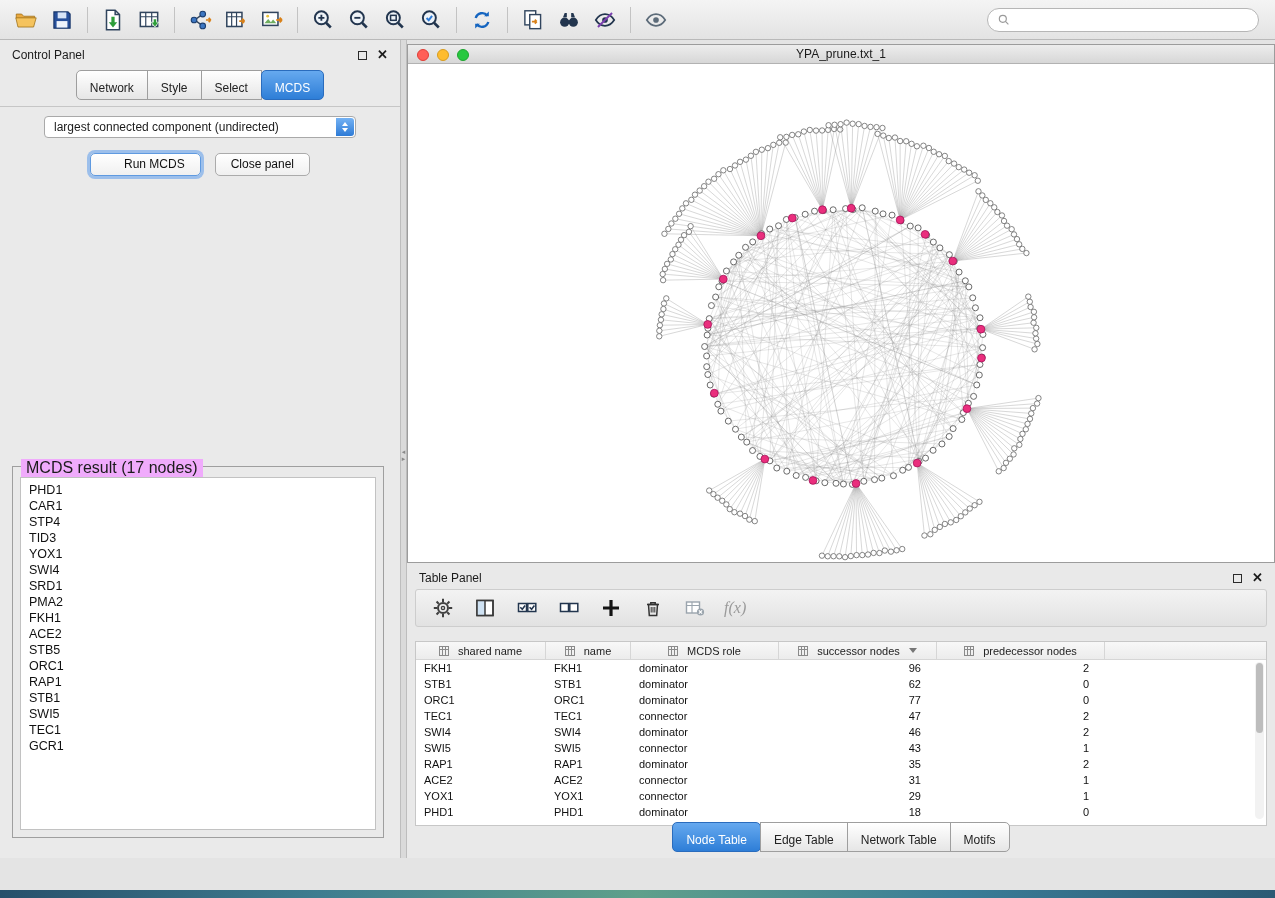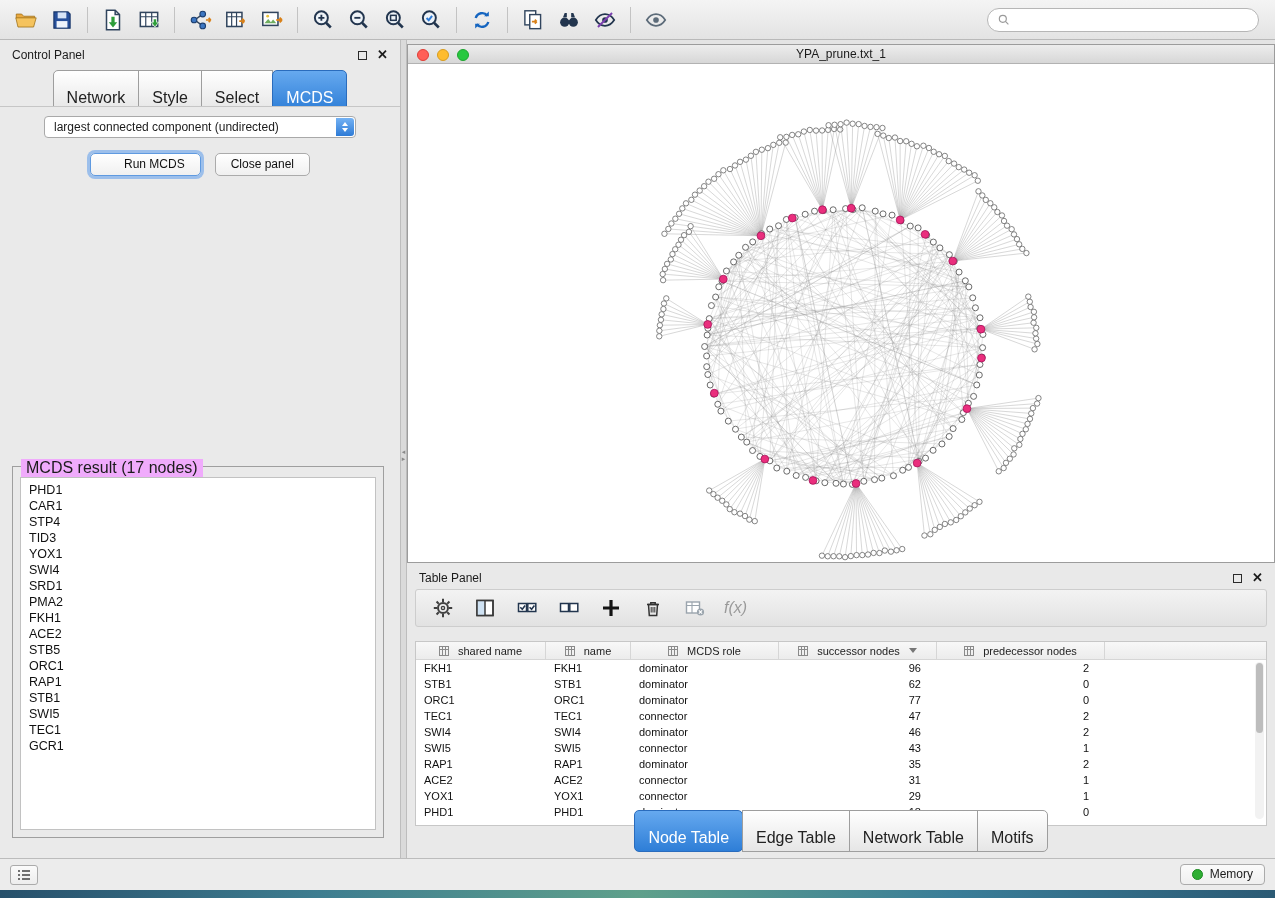--- a/index.html
+++ b/index.html
@@ -17,21 +17,21 @@
     border:1px solid #b6b6b6; border-radius:12px; display:flex; align-items:center; padding:0 9px; gap:6px; }
   #search-field input { border:none; outline:none; flex:1; font-size:12px; background:transparent; font-family:"Liberation Sans",sans-serif; }
 
   
   #control-panel { position:absolute; left:0; top:40px; width:400px; height:818px; background:#eaeaea; }
   .panel-head { height:30px; display:flex; align-items:center; padding:0 12px; font-size:12px; color:#1b1b1b; }
   .wc { margin-left:auto; display:flex; align-items:center; gap:10px; }
   .wc-float { width:9px; height:9px; border:1.4px solid #2b2b2b; display:inline-block; }
   .wc-close { font-size:13px; font-weight:bold; color:#1b1b1b; line-height:10px; }
   .seg { display:flex; justify-content:center; }
-  .seg .tab { font-size:16px; padding:18px 13px 4px; background:linear-gradient(#ffffff,#e6e6e6);
+  .seg .tab { font-size:12px; padding:10px 13px 4px; background:linear-gradient(#ffffff,#e6e6e6);
     border:1px solid #9e9e9e; margin-left:-1px; color:#222; white-space:nowrap; }
   .seg .tab:first-child { border-radius:5px 0 0 5px; margin-left:0; }
   .seg .tab:last-child { border-radius:0 5px 5px 0; }
   .seg .tab.active { background:linear-gradient(#66a9ef,#2e7ed7); color:#fff; border-color:#2a6cbd; border-radius:5px; }
   #cp-body { position:absolute; top:66px; left:0; right:0; bottom:0; border-top:1px solid #c6c6c6; background:#eaeaea; text-align:center; }
   #opt-label { margin-top:18px; font-size:12px; }
   #criterion-select { position:relative; margin:9px auto 0; width:312px; height:22px; background:#fff;
     border:1px solid #a9a9a9; border-radius:4px; text-align:left; display:flex; align-items:center; padding-left:9px; font-size:12px; }
   #criterion-stepper { position:absolute; right:1px; top:1px; bottom:1px; width:18px; border-radius:0 3px 3px 0;
     background:linear-gradient(#74b2f4,#2e7bd6); display:flex; flex-direction:column; align-items:center; justify-content:center; gap:2px; }
@@ -65,21 +65,21 @@
   .light.yellow { background:#febc2e; border:1px solid #d89c1e; }
   .light.green { background:#28c840; border:1px solid #1da52f; }
   #net-canvas { position:absolute; top:19px; left:0; right:0; bottom:0; background:#fff; overflow:hidden; }
 
   
   #table-panel { position:absolute; top:523px; left:0; right:0; bottom:0; background:#e9e9e9; }
   #tp-toolbar { position:absolute; top:26px; left:8px; right:8px; height:38px;
     background:linear-gradient(#f3f3f3,#e2e2e2); border:1px solid #cdcdcd; border-radius:3px;
     display:flex; align-items:center; gap:16px; padding:0 14px; }
   .tpi { display:flex; align-items:center; justify-content:center; width:26px; height:26px; }
-  #fx-label { font-family:Liberation Sans, sans-serif; font-style:italic; font-size:16px; color:#9a9a9a;text-align:right; }
+  #fx-label { font-family:Liberation Serif, serif; font-style:italic; font-size:16px; color:#9a9a9a;text-align:right; }
   #table-wrap { position:absolute; left:8px; right:8px; top:78px; bottom:32px; background:#fff; border:1px solid #c7c7c7; overflow:hidden; }
   #thead { display:flex; height:18px; background:linear-gradient(#f8f8f8,#ececec); border-bottom:1px solid #d6d6d6; font-size:11px; color:#222; }
   .hcell { display:flex; align-items:center; justify-content:center; gap:9px; border-right:1px solid #d6d6d6; }
   .hfill { flex:1; border-right:none; }
   .c0 { width:130px; } .c1 { width:85px; } .c2 { width:148px; } .c3 { width:158px; } .c4 { width:168px; }
   .sort-arr { width:0; height:0; border-left:4px solid transparent; border-right:4px solid transparent; border-top:5px solid #777; }
   .trow { display:flex; height:16px; align-items:center; font-size:11px; color:#111; }
   .tcell { padding:0 8px; overflow:hidden; white-space:nowrap; }
   .tcell.c3, .tcell.c4 { text-align:right; padding-right:16px; }
   .cfill { flex:1; }
@@ -1165,25 +1165,14 @@
       </div>
       <div id="tp-tabs" class="seg">
         <div class="tab active">Node Table</div>
         <div class="tab">Edge Table</div>
         <div class="tab">Network Table</div>
         <div class="tab">Motifs</div>
       </div>
     </div>
   </div>
 
-  <div id="status-bar">
-    <span id="panels-btn">
-      <svg width="14" height="12" viewBox="0 0 14 12">
-          <path d="M1 2h2M5 2h8M1 6h2M5 6h8M1 10h2M5 10h8" stroke="#444" stroke-width="1.4"></path>
-        </svg>
-    </span>
-    <span id="memory-btn">
-      <span id="memory-dot"></span>
-      <span>Memory</span>
-    </span>
-  </div>
   <div id="desktop-strip"></div>
 </div>
 
 </body></html>

